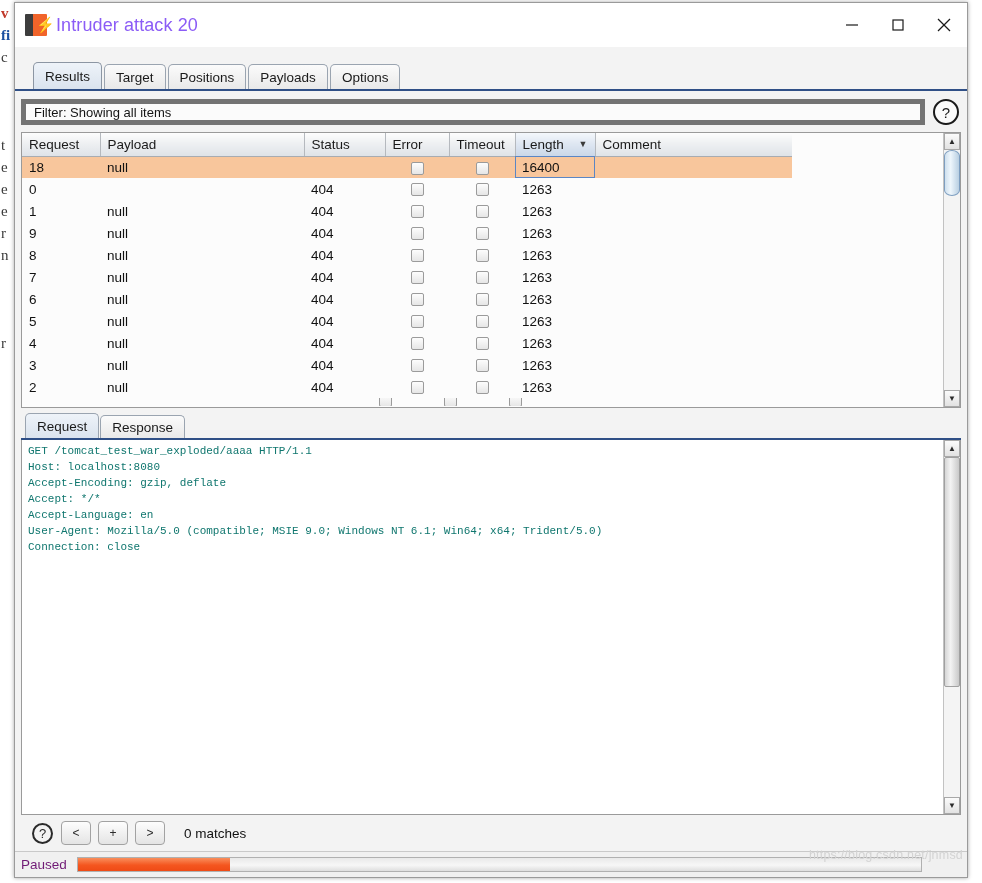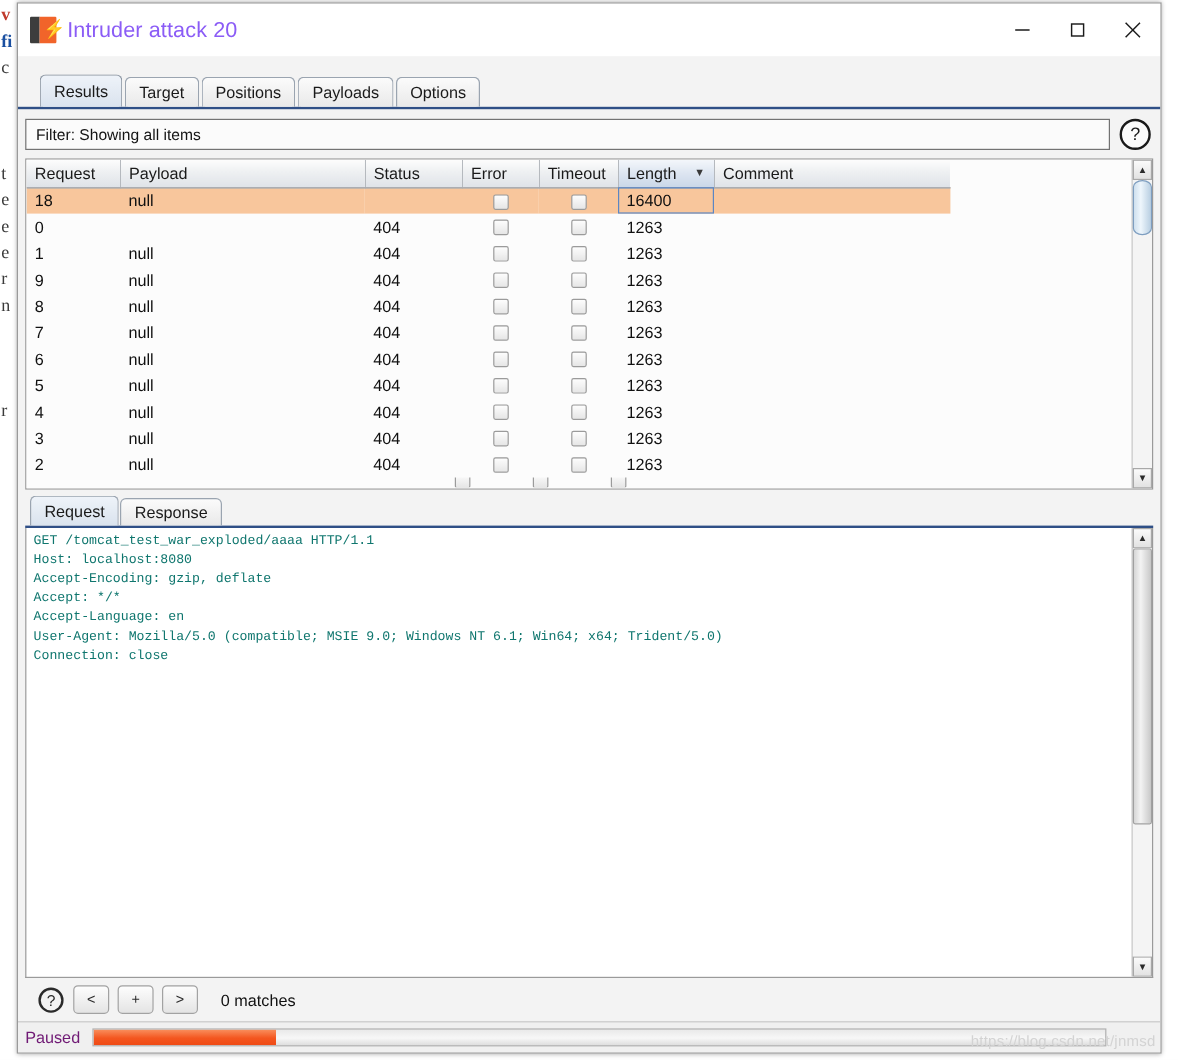--- a/index.html
+++ b/index.html
@@ -137,21 +137,21 @@
   
   #filter-row {
     flex: none;
     display: flex; align-items: center;
     height: 30px;
     margin-bottom: 5px;
   }
   #filter-bar {
     flex: 1 1 auto; height: 26px;
     background: #fbfbfb;
-    border: 1px solid #737373;
+    border: 5px solid #737373;
     display: flex; align-items: center;
     padding-left: 8px;
     font-size: 13px; color: #141414;
     cursor: default;
   }
   #help-circle {
     flex: none;
     width: 26px; height: 26px; margin-left: 8px; margin-right: 2px;
     border: 2px solid #1a1a1a; border-radius: 50%;
     display: flex; align-items: center; justify-content: center;
@@ -361,21 +361,21 @@
     width: 845px; height: 15px;
     background: linear-gradient(to bottom, #e9e9e9, #f7f7f7 55%, #dedede);
     border: 1px solid #b0b0b0;
     position: relative; overflow: hidden;
   }
   #progress-fill {
     height: 100%;
     background: linear-gradient(to bottom, #f98e5c 0%, #f4561f 55%, #ef4a15 100%);
   }
   #watermark {
-    position: absolute; right: 4px; bottom: 2px;
+    position: absolute; right: 4px; bottom: 15px;
     font-size: 12.5px; color: #d3d3d3;
     letter-spacing: 0.2px;
     font-family: "Liberation Sans", sans-serif;
     pointer-events: none;
   }
 </style>
 </head>
 <body>
 
 <div id="backdrop">

